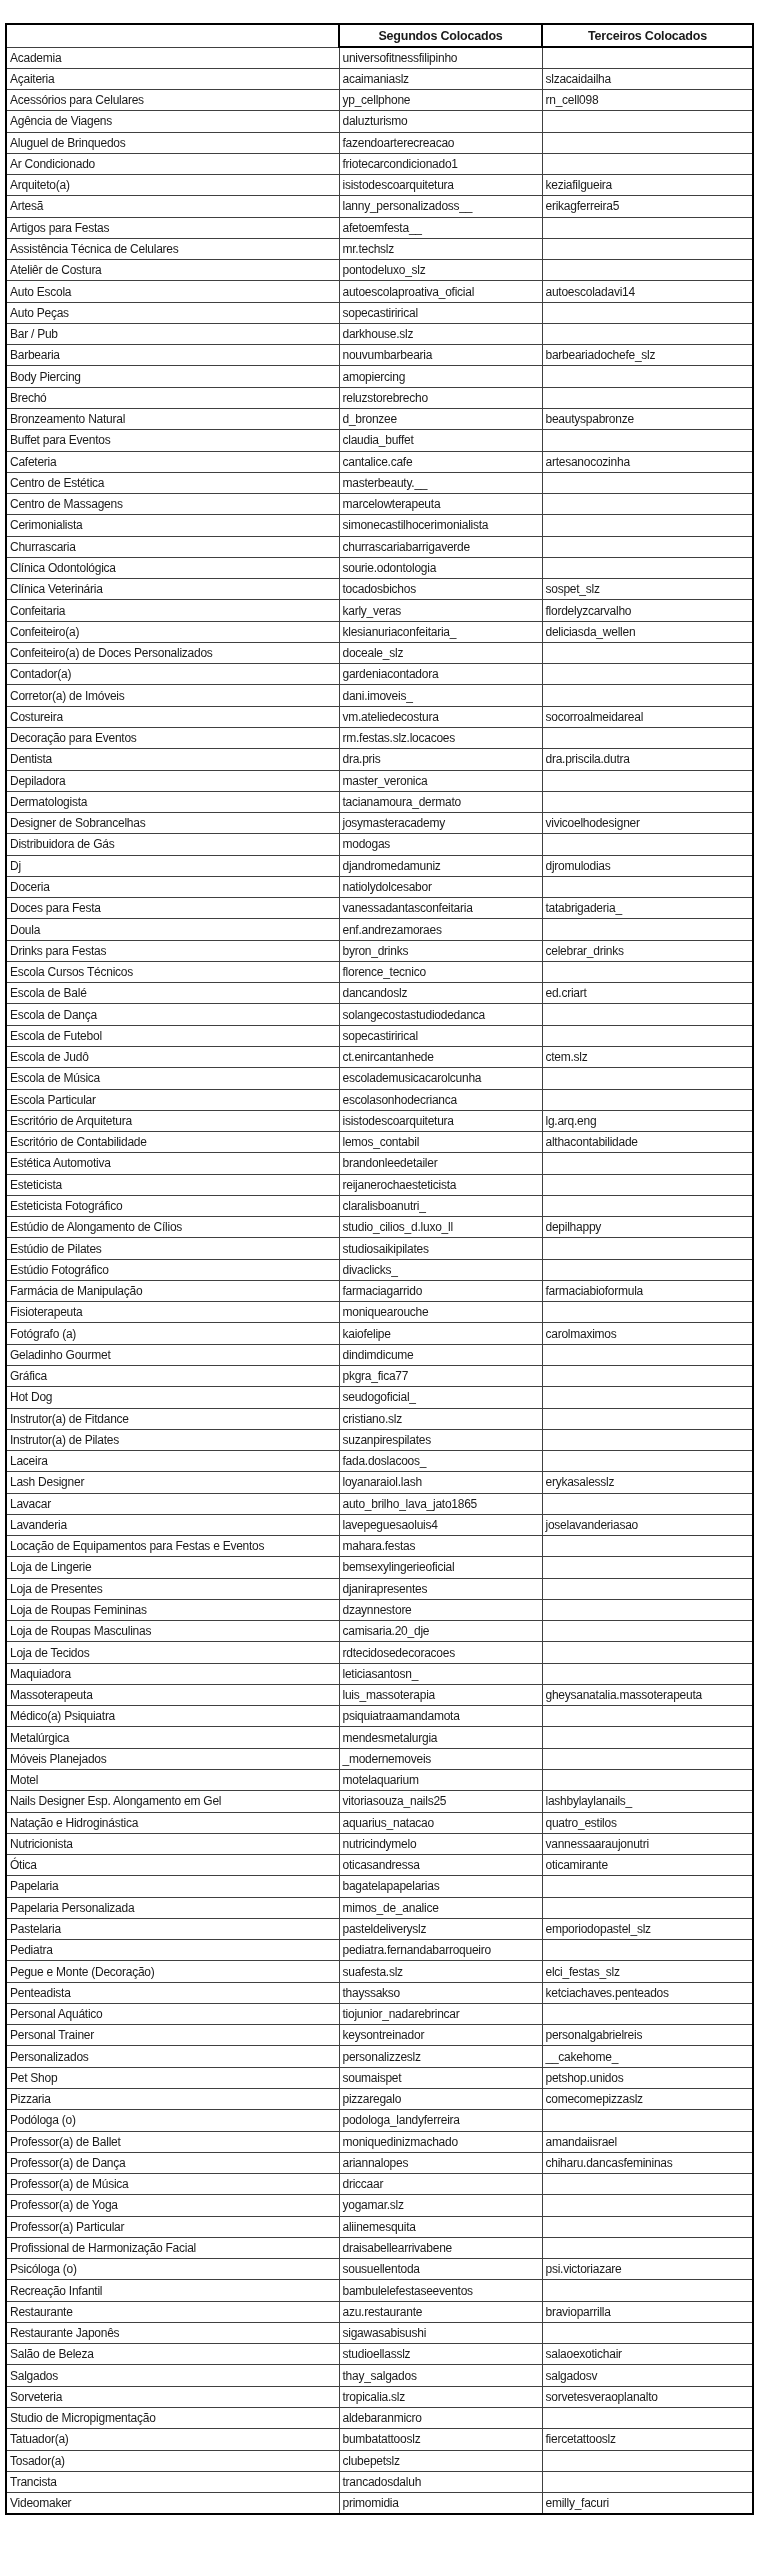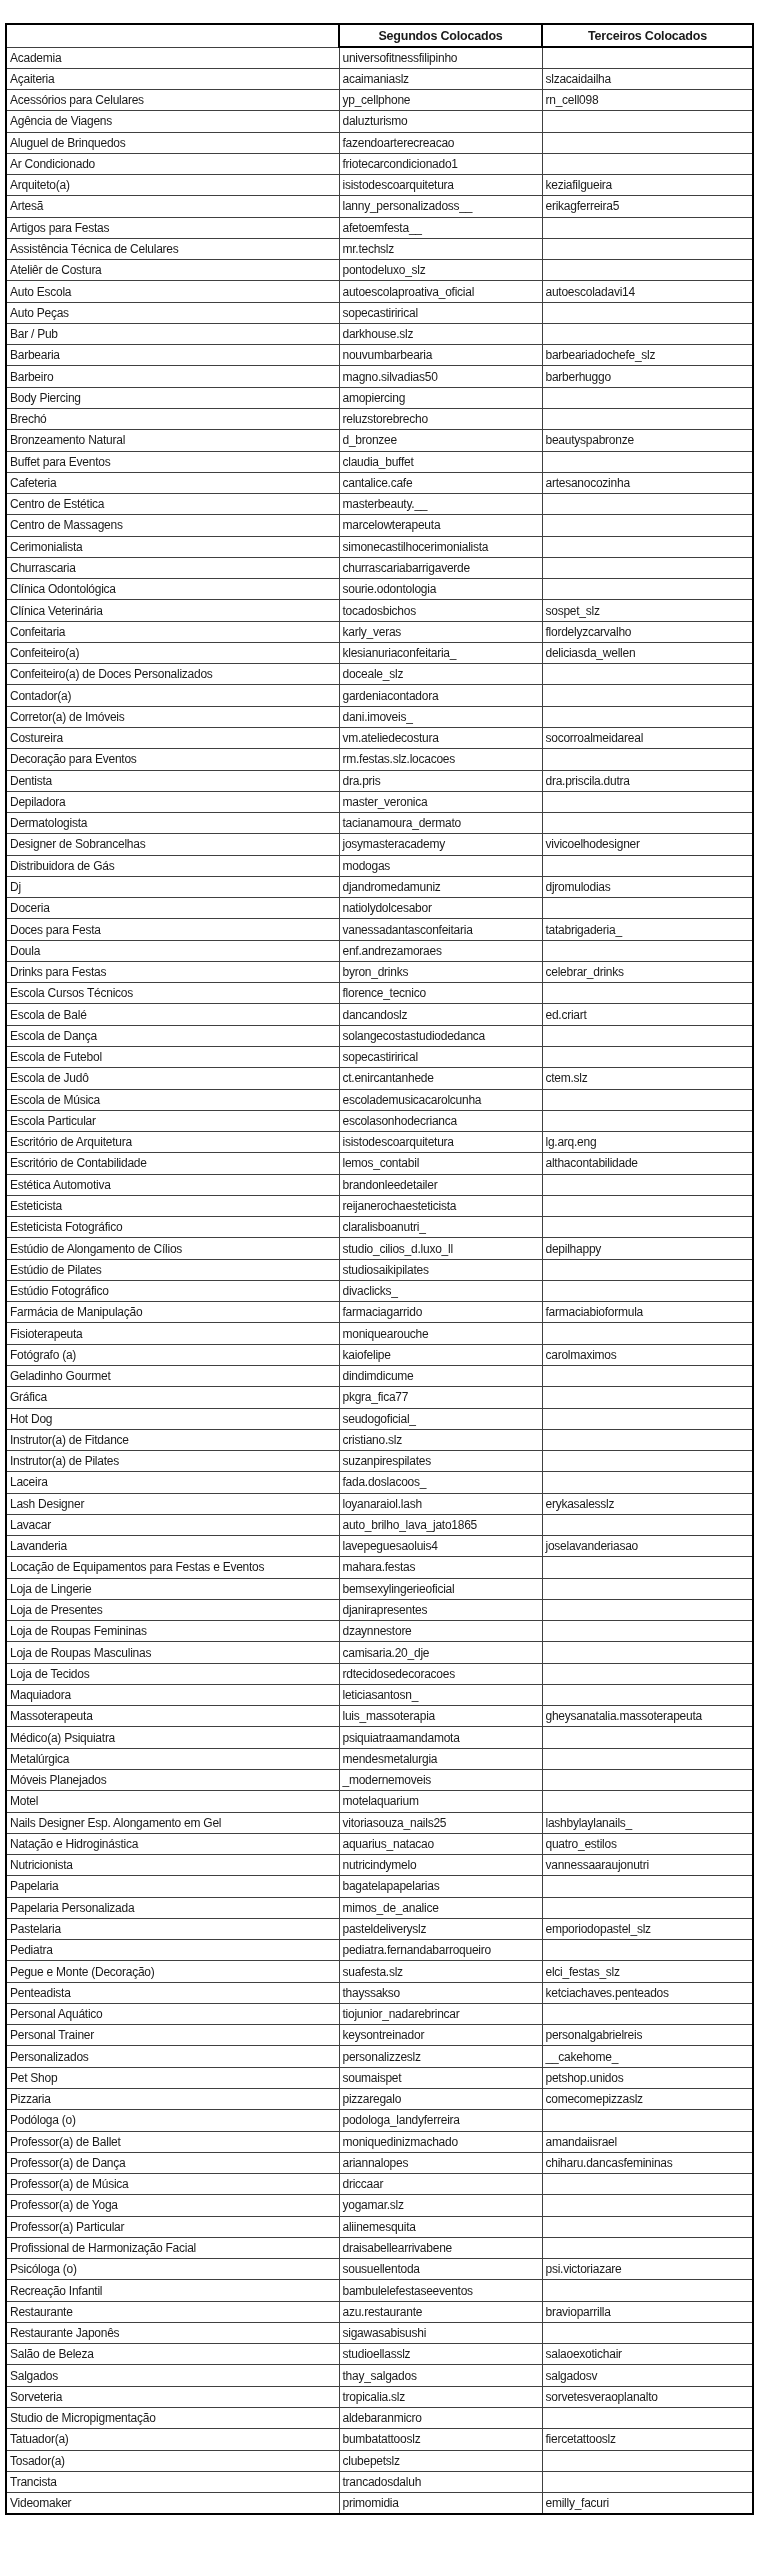--- a/index.html
+++ b/index.html
@@ -138,25 +138,20 @@
           <td>Bar / Pub</td>
           <td>darkhouse.slz</td>
           <td></td>
         </tr>
         <tr>
           <td>Barbearia</td>
           <td>nouvumbarbearia</td>
           <td>barbeariadochefe_slz</td>
         </tr>
         <tr>
-          <td>Barbeiro</td>
-          <td>magno.silvadias50</td>
-          <td>barberhuggo</td>
-        </tr>
-        <tr>
           <td>Body Piercing</td>
           <td>amopiercing</td>
           <td></td>
         </tr>
         <tr>
           <td>Brechó</td>
           <td>reluzstorebrecho</td>
           <td></td>
         </tr>
         <tr>
@@ -491,20 +486,25 @@
         </tr>
         <tr>
           <td>Natação e Hidroginástica</td>
           <td>aquarius_natacao</td>
           <td>quatro_estilos</td>
         </tr>
         <tr>
           <td>Nutricionista</td>
           <td>nutricindymelo</td>
           <td>vannessaaraujonutri</td>
+        </tr>
+        <tr>
+          <td>Ótica</td>
+          <td>oticasandressa</td>
+          <td>oticamirante</td>
         </tr>
         <tr>
           <td>Papelaria</td>
           <td>bagatelapapelarias</td>
           <td></td>
         </tr>
         <tr>
           <td>Papelaria Personalizada</td>
           <td>mimos_de_analice</td>
           <td></td>

